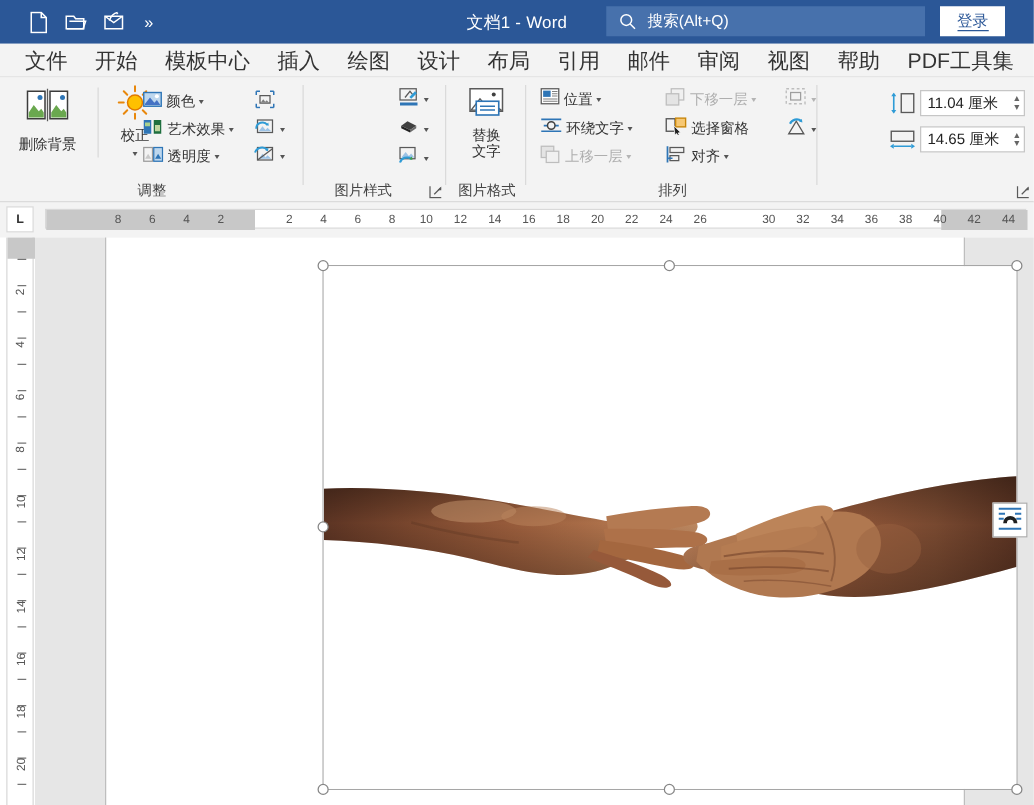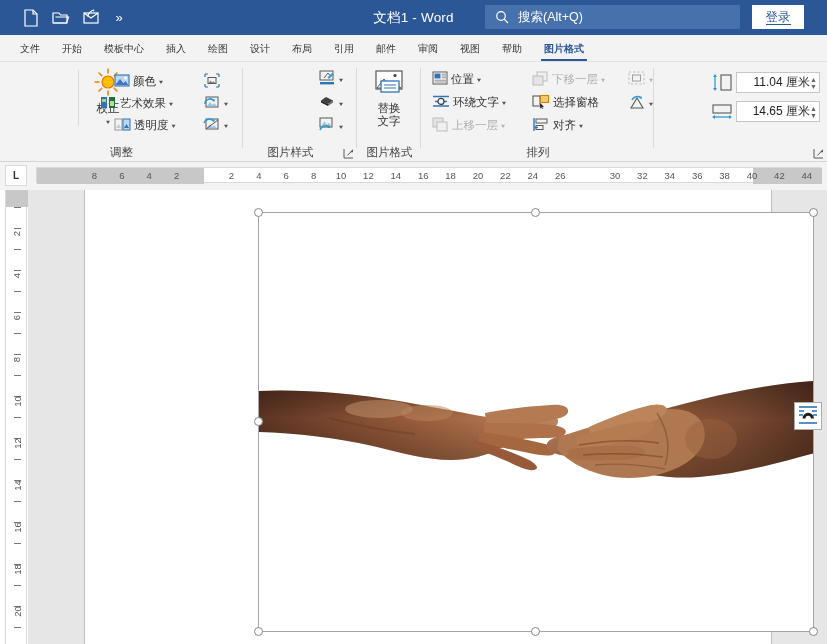--- a/index.html
+++ b/index.html
@@ -34,21 +34,21 @@
     color:#2B5797;font-size:12.5px;
   }
   .signin span{border-bottom:1px solid #2B5797;line-height:14px;}
   
   .tabstrip{
     position:absolute;left:0;top:35px;width:827px;height:27px;
     background:#F3F3F3;display:flex;align-items:center;
     border-bottom:1px solid #E1E1E1;
   }
   .tab{
-    height:27px;line-height:27px;padding:0 11px;font-size:10px;color:#333;
+    height:27px;line-height:27px;padding:0 11px;font-size:17px;color:#333;
     position:relative;white-space:nowrap;
   }
   .tab:first-child{margin-left:9px;}
   .tab.active{color:#2B5797;font-weight:bold;}
   .tab.active:after{
     content:"";position:absolute;left:8px;right:8px;bottom:1px;height:2px;background:#2B5797;
   }
   
   .ribbon{
     position:absolute;left:0;top:62px;width:827px;height:100px;
@@ -74,21 +74,21 @@
     font-size:11.5px;color:#333;white-space:nowrap;height:22px;
   }
   .small-row.dis{color:#AEAEAE;}
   .chev{font-size:8px;color:#555;transform:scaleY(.8);}
   .chev.dis{color:#B4B4B4;}
   .spin{
     position:absolute;display:flex;align-items:center;
     width:84px;height:21px;border:1px solid #C6C6C6;background:#fff;
     padding:0 2px 0 5px;font-size:12px;color:#222;
   }
-  .spin .val{flex:1;text-align:right;}
+  .spin .val{flex:1;}
   .spin .arrows{display:flex;flex-direction:column;color:#666;font-size:7px;line-height:7px;}
   
   .hruler{
     position:absolute;left:0;top:162px;width:827px;height:28px;background:#F3F3F3;
   }
   .corner-tab{
     position:absolute;left:5px;top:3px;width:22px;height:21px;background:#fff;
     border:1px solid #D9D9D9;display:flex;align-items:center;justify-content:center;
     font-size:10px;color:#333;font-weight:bold;
   }
@@ -191,29 +191,44 @@
   <div class="tab">模板中心</div>
   <div class="tab">插入</div>
   <div class="tab">绘图</div>
   <div class="tab">设计</div>
   <div class="tab">布局</div>
   <div class="tab">引用</div>
   <div class="tab">邮件</div>
   <div class="tab">审阅</div>
   <div class="tab">视图</div>
   <div class="tab">帮助</div>
+  <div class="tab">PDF工具集</div>
   <div class="tab active">图片格式</div>
 </div>
 
 <div class="ribbon">
 
   <div class="grp" style="left:0;width:243px;">
     <div class="gsep"></div>
     <div class="glabel">调整</div>
 
+    <div class="big-btn" style="left:4px;top:8px;width:68px;">
+      <span>
+        <svg width="36" height="34" viewBox="0 0 36 34">
+          <rect x="2" y="3" width="14" height="22" fill="#fff" stroke="#3C3C3C" stroke-width="1.2"></rect>
+          <path d="M3 20l4-6 4 5 2-2 2 3v4H3z" fill="#6AA84F"></path>
+          <circle cx="12" cy="8" r="2" fill="#2E75B6"></circle>
+          <rect x="20" y="3" width="14" height="22" fill="#fff" stroke="#3C3C3C" stroke-width="1.2"></rect>
+          <path d="M21 20l4-6 4 5 2-2 2 3v4H21z" fill="#6AA84F"></path>
+          <circle cx="30" cy="8" r="2" fill="#2E75B6"></circle>
+          <path d="M18 1v26" stroke="#5A5A5A" stroke-width="1"></path>
+        </svg>
+      </span>
+      <span style="margin-top:2px;">删除背景</span>
+    </div>
     <div style="position:absolute;left:78px;top:8px;width:1px;height:56px;background:#DADADA;"></div>
 
     <div class="big-btn" style="left:83px;top:6px;width:50px;">
       <span>
         <svg width="32" height="30" viewBox="0 0 32 30">
           <circle cx="16" cy="14" r="6" fill="#FFC000" stroke="#E07A00" stroke-width="1.2"></circle>
           <g stroke="#E8870B" stroke-width="1.6" stroke-linecap="round">
             <path d="M16 1v4M16 23v4M3 14h4M25 14h4M7 5l2.8 2.8M22.2 20.2L25 23M25 5l-2.8 2.8M9.8 20.2L7 23"></path>
           </g>
         </svg>
@@ -227,21 +242,21 @@
         <svg width="16" height="15" viewBox="0 0 16 15">
             <rect x="1" y="2" width="14" height="11" fill="#BDD7EE" stroke="#2E75B6" stroke-width="1.1"></rect>
             <path d="M2 11l4-5 3.5 4.2L11.5 8 14 11.5V12H2z" fill="#4472C4"></path>
             <circle cx="11.5" cy="5" r="1.6" fill="#fff"></circle>
           </svg>
       </span>
       <span>颜色</span>
       <span class="chev">▾</span>
     </div>
 
-    <div class="small-row" style="left:100px;top:30px;">
+    <div class="small-row" style="left:114px;top:30px;">
       <span>
         <svg width="17" height="15" viewBox="0 0 17 15">
             <rect x="1" y="2" width="6" height="11" fill="#2E75B6"></rect>
             <rect x="2" y="4" width="4" height="3" fill="#A9D18E"></rect>
             <rect x="9" y="2" width="6" height="11" fill="#1F6F3F"></rect>
             <rect x="10" y="6" width="4" height="5" fill="#BFD6A0"></rect>
           </svg>
       </span>
       <span>艺术效果</span>
       <span class="chev">▾</span>

